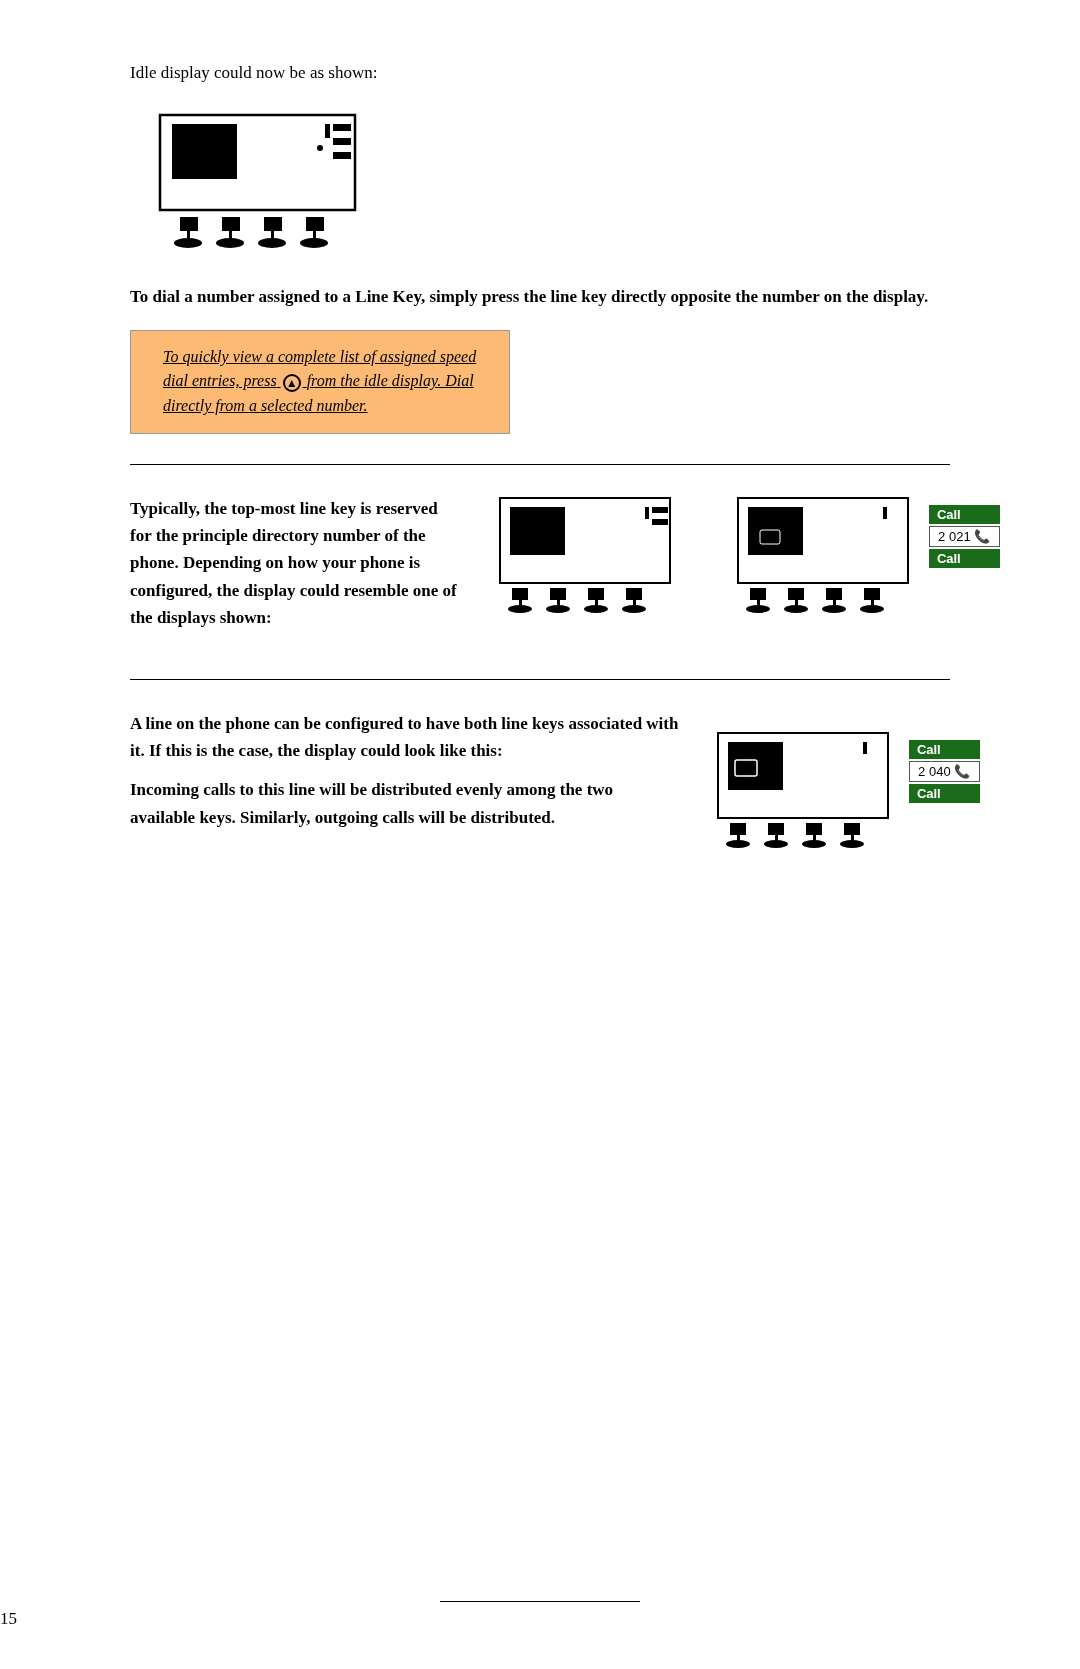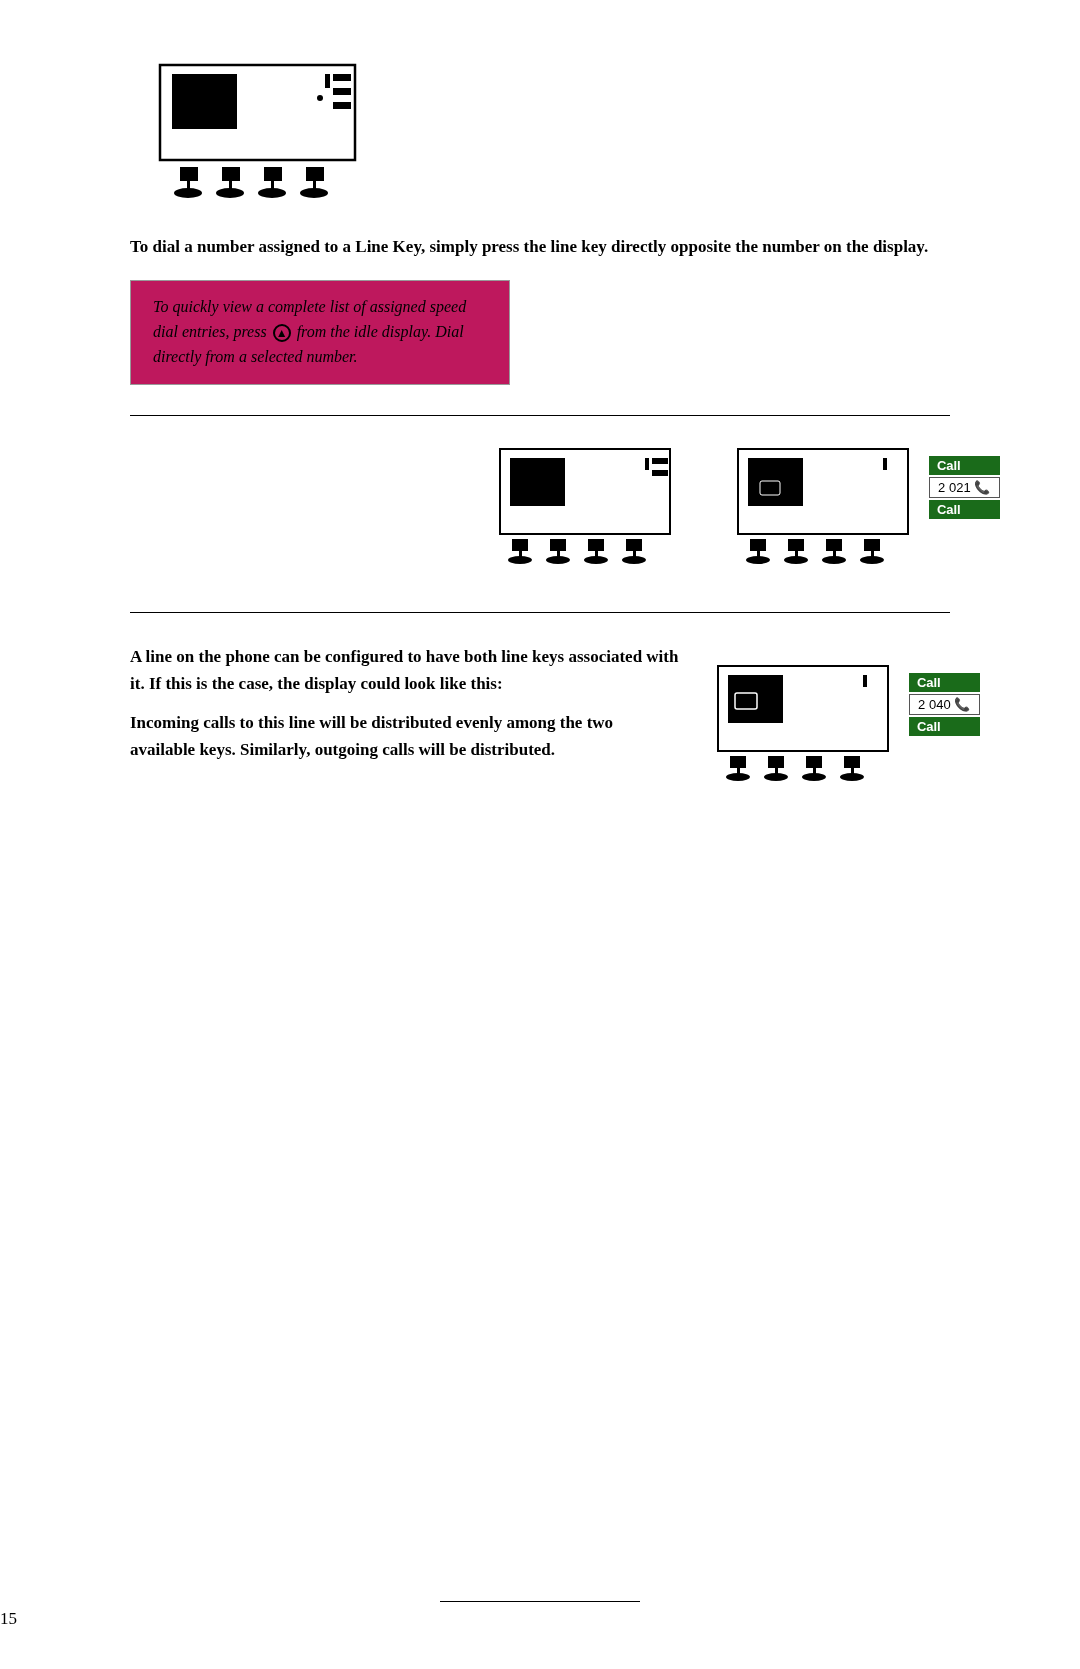--- a/index.html
+++ b/index.html
@@ -18,27 +18,28 @@
       padding: 60px 0 80px 0;
     }
     .intro-text {
       font-size: 17px;
       margin-bottom: 24px;
       line-height: 1.5;
     }
     
     .tip-box {
       border: 1.5px solid #999;
-      padding: 14px 22px;
+      padding: 14px 32px;
       margin: 20px 0 28px 0;
       font-style: italic;
       font-size: 16px;
       line-height: 1.55;
-      background: #be185d;
+      background: #fdba74;
       max-width: 380px;
+      text-decoration: underline;
     }
     .tip-box .nav-icon {
       display: inline-block;
       width: 18px;
       height: 18px;
       border-radius: 50%;
       border: 2px solid #000;
       text-align: center;
       line-height: 14px;
       font-size: 12px;
@@ -101,20 +102,21 @@
     }
     .footer-page {
       font-size: 17px;
     }
   </style>
 </head>
 <body>
 
 <div class="page">
 
+  <p class="intro-text">Idle display could now be as shown:</p>
 
   <div style="margin-bottom:28px; margin-left:20px;">
     <svg class="phone-svg" width="240" height="145" viewBox="0 0 240 145">
 
       <rect x="10" y="5" width="195" height="95" fill="white" stroke="black" stroke-width="2.5"></rect>
 
       <rect x="22" y="14" width="65" height="55" fill="black"></rect>
 
       <rect x="28" y="24" width="45" height="30" fill="black"></rect>
 
@@ -150,20 +152,21 @@
     <span>To quickly view a complete list of assigned speed dial entries, press</span>
     <span class="nav-icon">▲</span>
     <span>from the idle display.  Dial directly from a selected number.</span>
   </div>
 
   <hr class="section-rule">
 
   <div class="two-col">
     <div class="col-text">
       <div class="section-body">
+        <p>Typically, the top-most line key is reserved for the principle directory number of the phone.  Depending on how your phone is configured, the display could resemble one of the displays shown:</p>
       </div>
     </div>
     <div class="col-diagrams">
 
       <svg class="phone-svg" width="220" height="130" viewBox="0 0 220 130">
         <rect x="8" y="3" width="170" height="85" fill="white" stroke="black" stroke-width="2"></rect>
 
         <rect x="18" y="12" width="55" height="48" fill="black"></rect>
 
         <rect x="22" y="20" width="38" height="25" fill="black"></rect>

